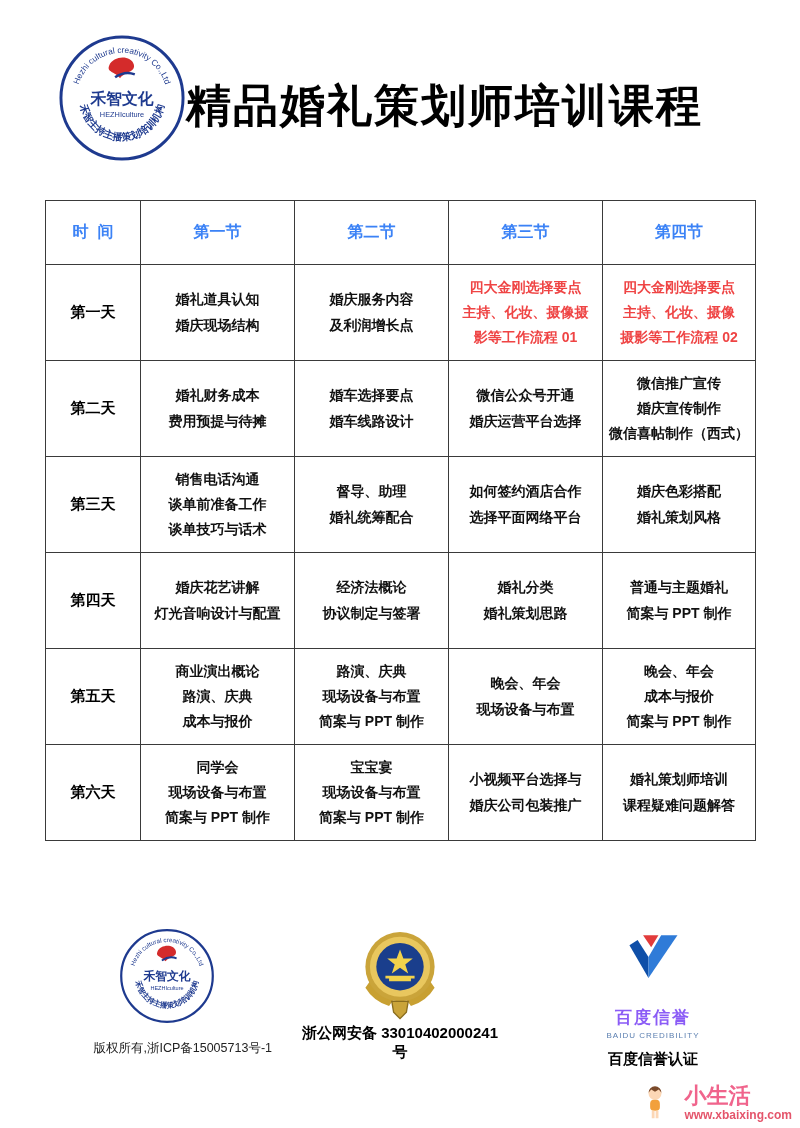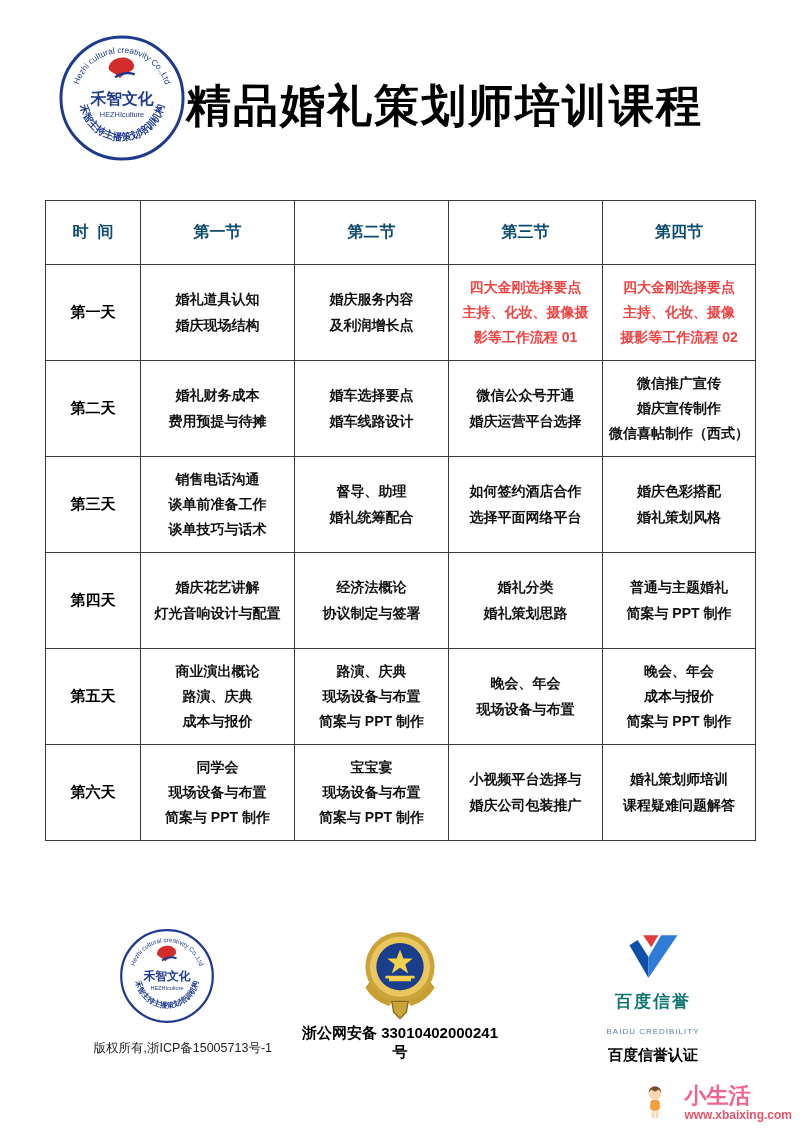--- a/index.html
+++ b/index.html
@@ -49,21 +49,21 @@
     border: 1px solid #3a3a3a;
     text-align: center;
     vertical-align: middle;
     padding: 4px 6px;
   }
   .course-table thead th {
     height: 64px;
     font-size: 16px;
     font-weight: bold;
     white-space: pre;
-    color: #0c4a6e;
+    color: #3b82f6;
   }
   .course-table tbody tr { height: 96px; }
   .course-table tbody th {
     font-size: 15px;
     font-weight: bold;
     color: #000;
   }
   .course-table td {
     font-size: 14px;
     font-weight: bold;
@@ -90,29 +90,29 @@
     margin-top: 0;
     font-size: 15px;
     font-weight: bold;
     color: #000;
     text-align: center;
   }
   .baidu-icon { width: 58px; height: 52px; }
   .baidu-title {
     font-size: 17px;
     font-weight: bold;
-    color: #0f766e;
-    margin-top: 2px;
+    color: #8b5cf6;
+    margin-top: 18px;
     letter-spacing: 2px;
   }
   .baidu-subtitle {
     font-size: 8px;
     color: #5b7fb0;
     letter-spacing: 1px;
-    margin-top: 14px;
+    margin-top: 2px;
   }
   .baidu-cert {
     margin-top: 10px;
     font-size: 15px;
     font-weight: bold;
     color: #000;
   }
 
   
   .watermark {

